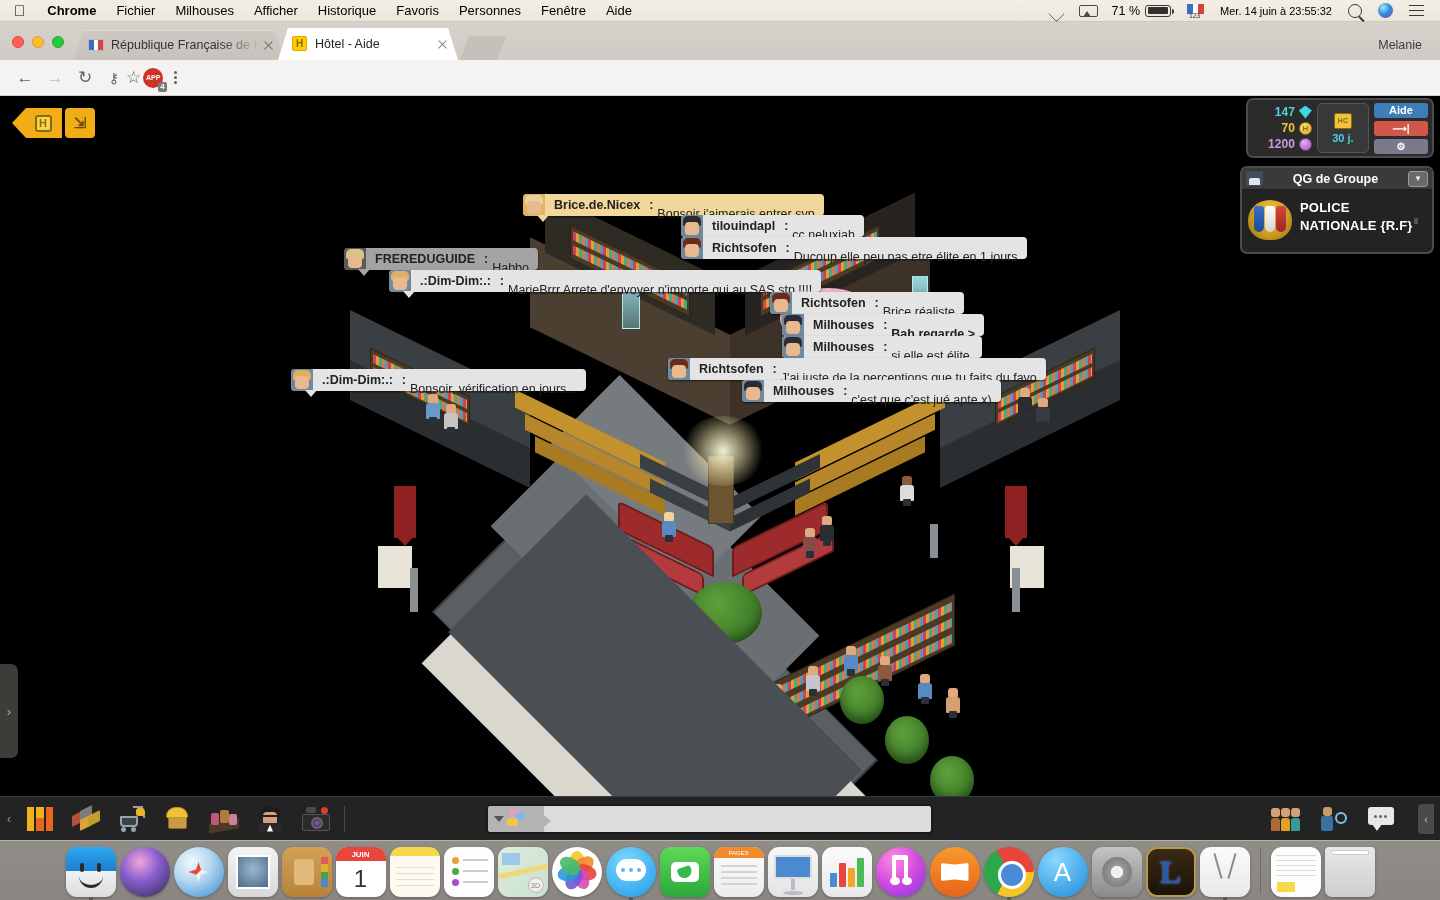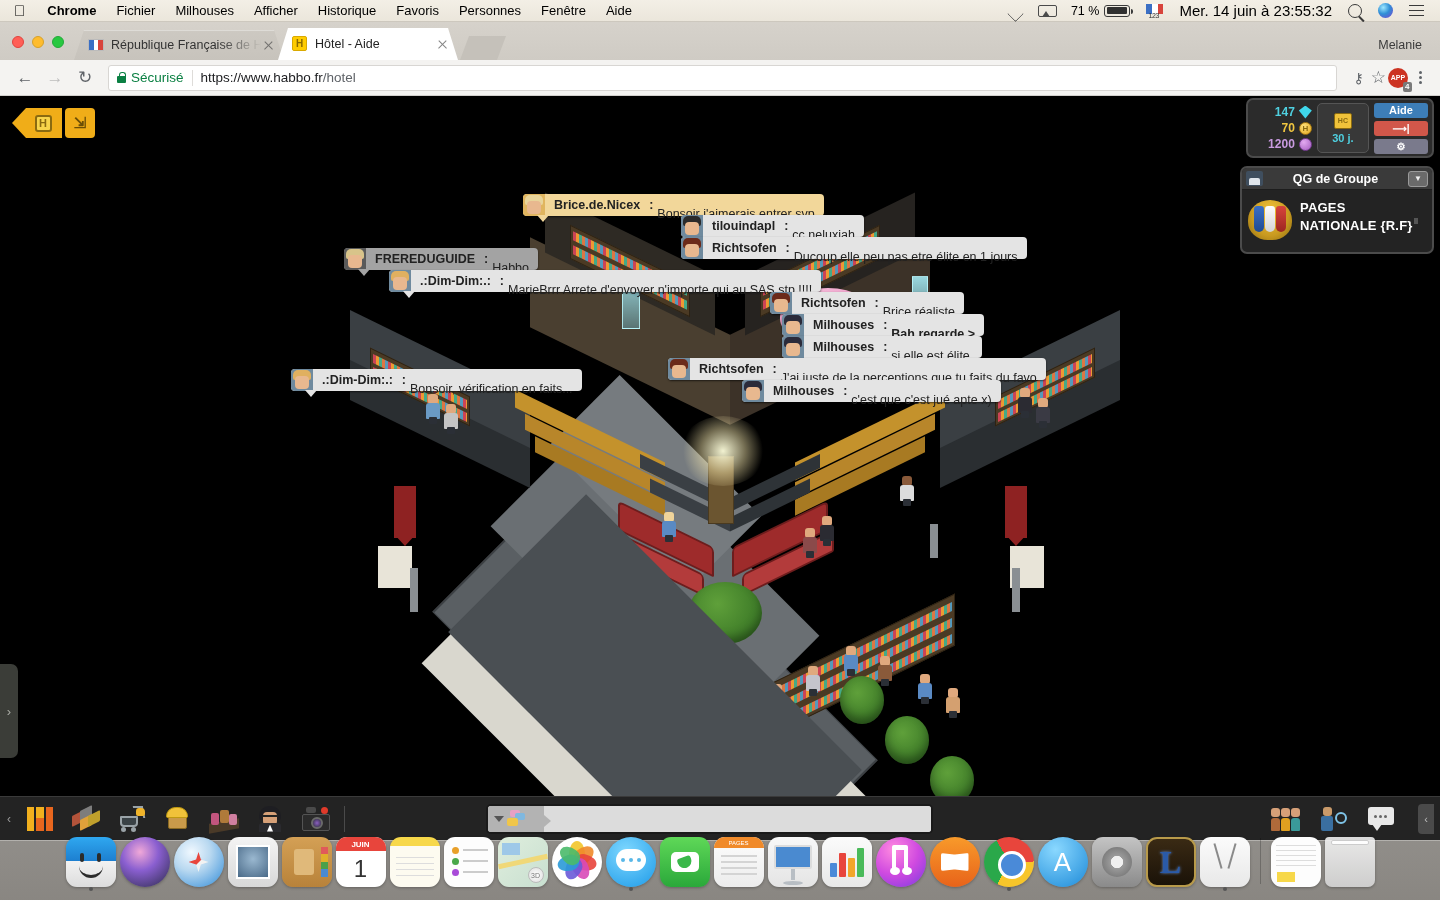--- a/index.html
+++ b/index.html
@@ -380,21 +380,21 @@
   .hb-chat s{position:absolute;top:8px;width:3px;height:3px;border-radius:50%;background:#666;}
   .hb-chat s:nth-child(2){left:6px}.hb-chat s:nth-child(3){left:11px}.hb-chat s:nth-child(4){left:16px}
   .tb-edge{ width:16px;height:30px;background:#4a4a4a;border-radius:4px 0 0 4px;
     display:flex;align-items:center;justify-content:center;color:#bbb;font-size:11px;margin-left:4px;}
 
   
   .dock{
     position:absolute; left:0; bottom:0; width:1440px; height:60px;
     background:linear-gradient(180deg,rgba(200,196,190,.72),rgba(176,172,166,.78));
     display:flex; align-items:flex-end; justify-content:center; gap:4px;
-    padding-bottom:13px; z-index:60;
+    padding-bottom:3px; z-index:60;
     border-top:1px solid rgba(255,255,255,.35);
   }
   .dock-ic{ width:50px;height:50px;border-radius:11px; position:relative; flex:0 0 50px;
     box-shadow:0 1px 3px rgba(0,0,0,.28); overflow:hidden; }
   .dock-dot{ position:absolute; bottom:-4px; left:50%; transform:translateX(-50%);
     width:4px;height:4px;border-radius:50%;background:#555; }
   .dock-sep{ width:1px; height:46px; background:rgba(0,0,0,.22); margin:0 6px 3px; flex:0 0 1px;}
   .dk-wrap{ position:relative; display:flex; flex-direction:column; align-items:center; }
 
   .d-finder{ background:linear-gradient(180deg,#2fa8f0 0%,#1d7fd0 48%,#f2f2f2 48%,#dcdcdc 100%); }
@@ -516,21 +516,21 @@
       <div>
         <span class="kbflag">
           <span class="fl">
               <s style="background:#3b6fc4"></s>
               <s style="background:#fff"></s>
               <s style="background:#d8443c"></s>
             </span>
           <span class="n">123</span>
         </span>
       </div>
-      <div style="font-size:15px;">Mer. 14 juin à 23:55:32</div>
+      <div style="font-size:11px;">Mer. 14 juin à 23:55:32</div>
       <div>
           <span class="ic-search"></span>
         </div>
       <div>
           <span class="ic-siri"></span>
         </div>
       <div>
           <span class="ic-list">
             <s></s>
             <s></s>
@@ -569,27 +569,20 @@
 
     <div class="newtab"></div>
     <div class="winuser">Melanie</div>
   </div>
 
   <div class="chrome-toolbar">
     <div class="nav-btn">←</div>
     <div class="nav-btn dim">→</div>
     <div class="nav-btn">↻</div>
 
-    <div class="omnibox">
-      <span class="lock"></span>
-      <span class="secure">Sécurisé</span>
-      <span class="omni-sep"></span>
-      <span class="url-dom">https://www.habbo.fr</span>
-        <span class="url-path">/hotel</span>
-    </div>
 
     <div class="tb-right">
       <div class="ic-key">⚷</div>
       <div class="ic-star">☆</div>
       <div class="ext-badge">
         <span>APP</span>
         <span class="cnt">4</span>
       </div>
       <div class="ic-kebab">
           <s></s>
@@ -871,21 +864,21 @@
         <span class="dd">▼</span>
       </div>
       <div class="bd">
         <span class="emb">
           <span class="laurel"></span>
           <span class="f b"></span>
             <span class="f w"></span>
             <span class="f r"></span>
         </span>
         <span>
-          <span class="nm">PAGES NATIONALE {R.F}</span>
+          <span class="nm">POLICE NATIONALE {R.F}</span>
           <span class="ph"></span>
         </span>
       </div>
     </div>
 
     <div class="bub tan" style="left:523px;top:98px;">
       <span class="face">
           <span class="hair" style="background:#e8d49a"></span>
           <span class="skin"></span>
         </span>
@@ -987,21 +980,21 @@
       <span class="msg">c'est que c'est jué apte x)</span>
     </div>
 
     <div class="bub gray" style="left:291px;top:273px;">
       <span class="face">
           <span class="hair" style="background:#e0b060"></span>
           <span class="skin"></span>
         </span>
       <span class="nick">.:Dim-Dim:.:</span>
         <span class="nick">:</span>
-      <span class="msg">Bonsoir, vérification en faits...</span>
+      <span class="msg">Bonsoir, vérification en jours...</span>
       <span class="tail"></span>
     </div>
 
     <div class="toolbar">
       <div class="tb-arrow">‹</div>
       <div class="tb-icons">
         <div class="tbi">
             <span class="hb-logo">
               <s></s>
               <s></s>

